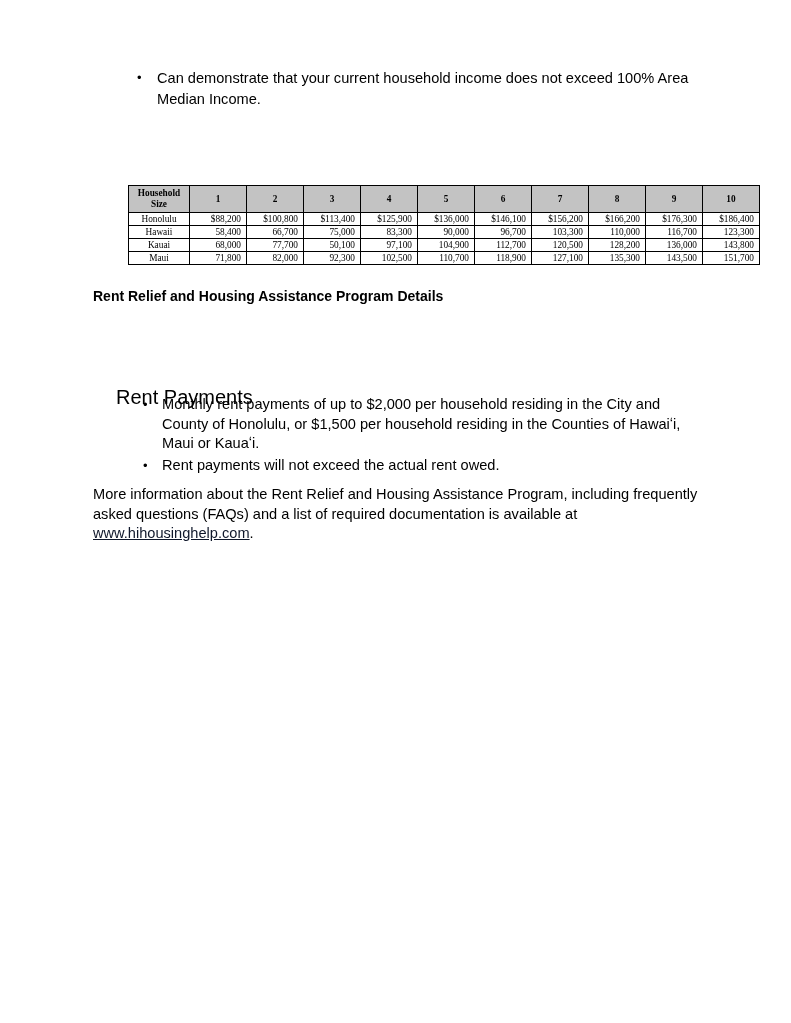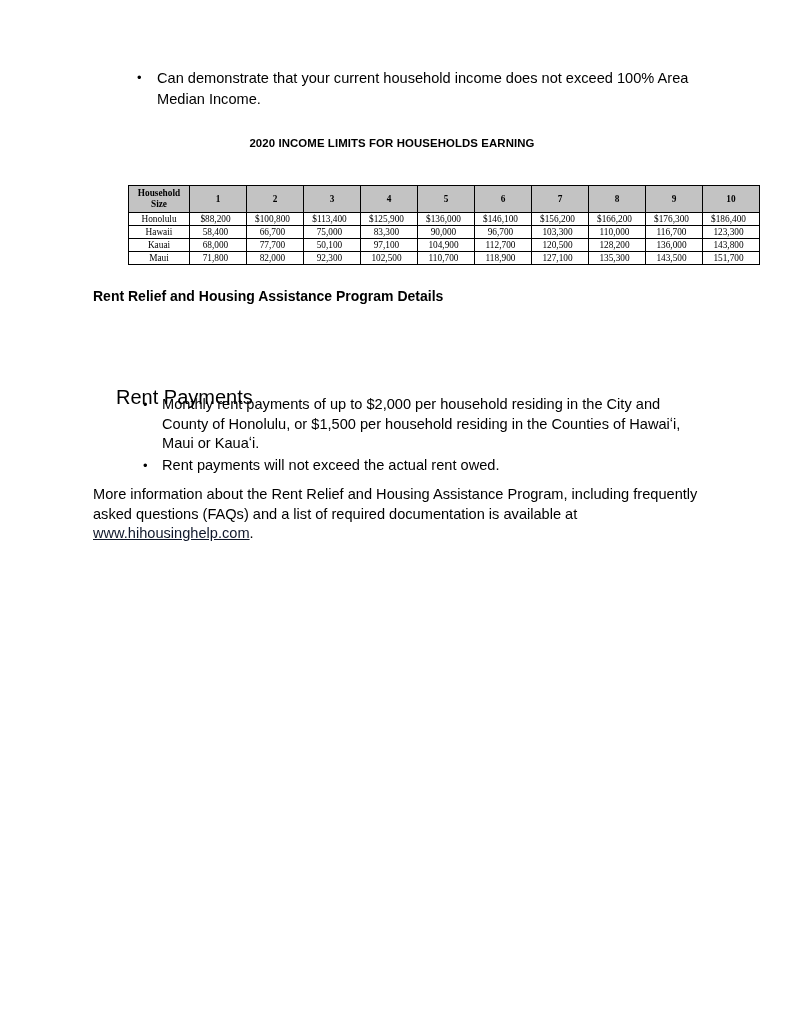--- a/index.html
+++ b/index.html
@@ -83,21 +83,21 @@
     font-weight: bold;
     height: 26px;
   }
   .income-table thead th.corner {
     line-height: 11.5px;
   }
   .income-table td.rowhead {
     width: 60px;
   }
   .income-table td.num {
-    text-align: center;
+    text-align: right;
     padding-right: 5px;
     width: 51px;
   }
 
   
   .sec-heading {
     position: absolute;
     left: 93px;
     top: 287px;
     font-size: 14px;
@@ -142,21 +142,20 @@
 <div class="page">
 
   <div class="top-list">
     <div class="bullet-row">
       <span class="bullet-mark">•</span>
       <span class="bullet-text">Can demonstrate that your current household income does not exceed 100% Area Median Income.</span>
     </div>
   </div>
 
   <div class="table-title">
-    <div>2020 INCOME LIMITS FOR HOUSEHOLDS EARNING</div>
   </div>
 
   <table class="income-table">
     <thead>
       <tr>
         <th class="corner">
           <div>Household</div>
           <div>Size</div>
         </th>
         <th>1</th>

